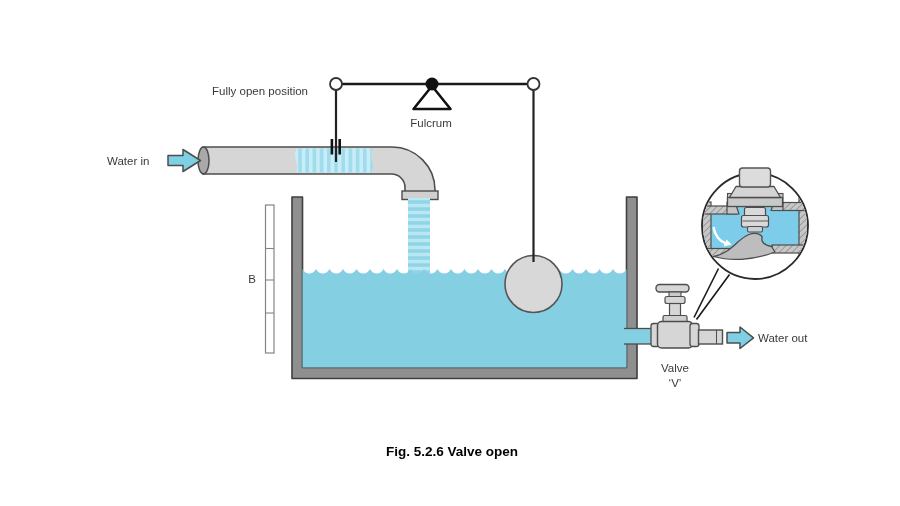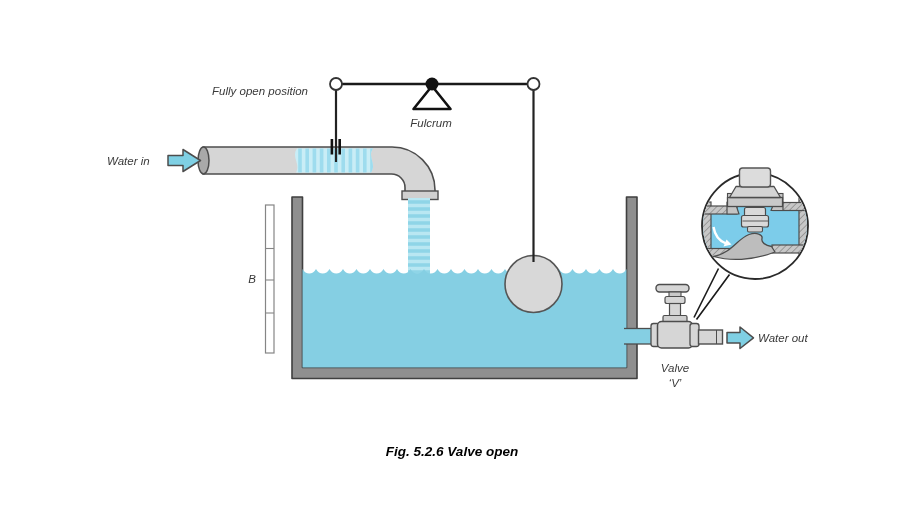--- a/index.html
+++ b/index.html
@@ -1,19 +1,18 @@
 <!DOCTYPE html>
 <html><head>
 <meta charset="utf-8">
 <style>
   html,body{margin:0;padding:0;background:#ffffff;}
   .stage{
     position:relative;width:900px;height:506px;background:#ffffff;overflow:hidden;
     font-family:"Liberation Sans","DejaVu Sans",sans-serif;
-    font-style:italic;
   }
   svg text{
     font-family:"Liberation Sans","DejaVu Sans",sans-serif;
     fill:#3a3a3a;font-size:11.5px;
   }
   svg text.caption{font-weight:bold;font-size:13.5px;fill:#000000;}
 </style>
 </head>
 <body>
 

